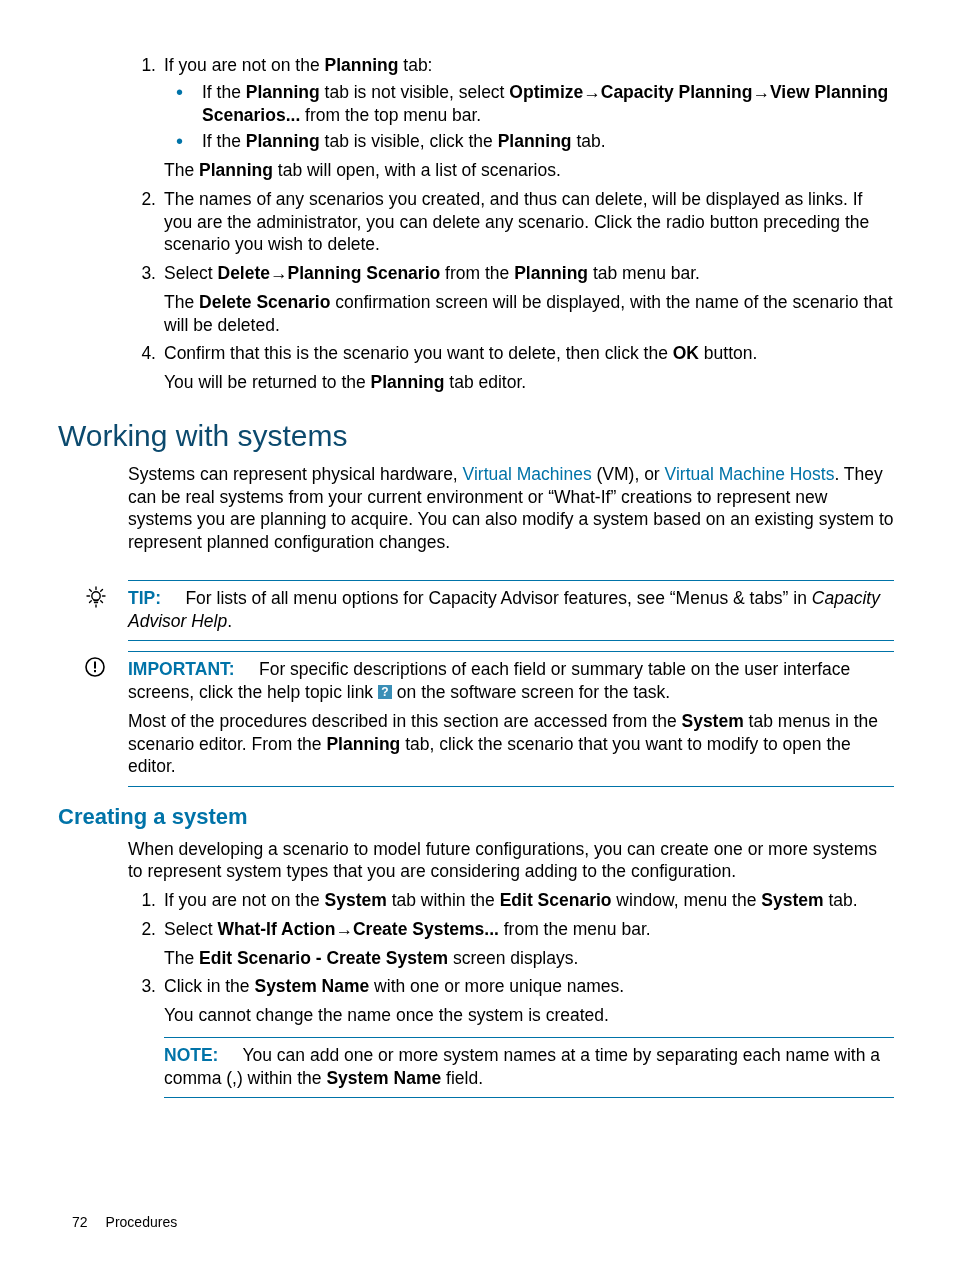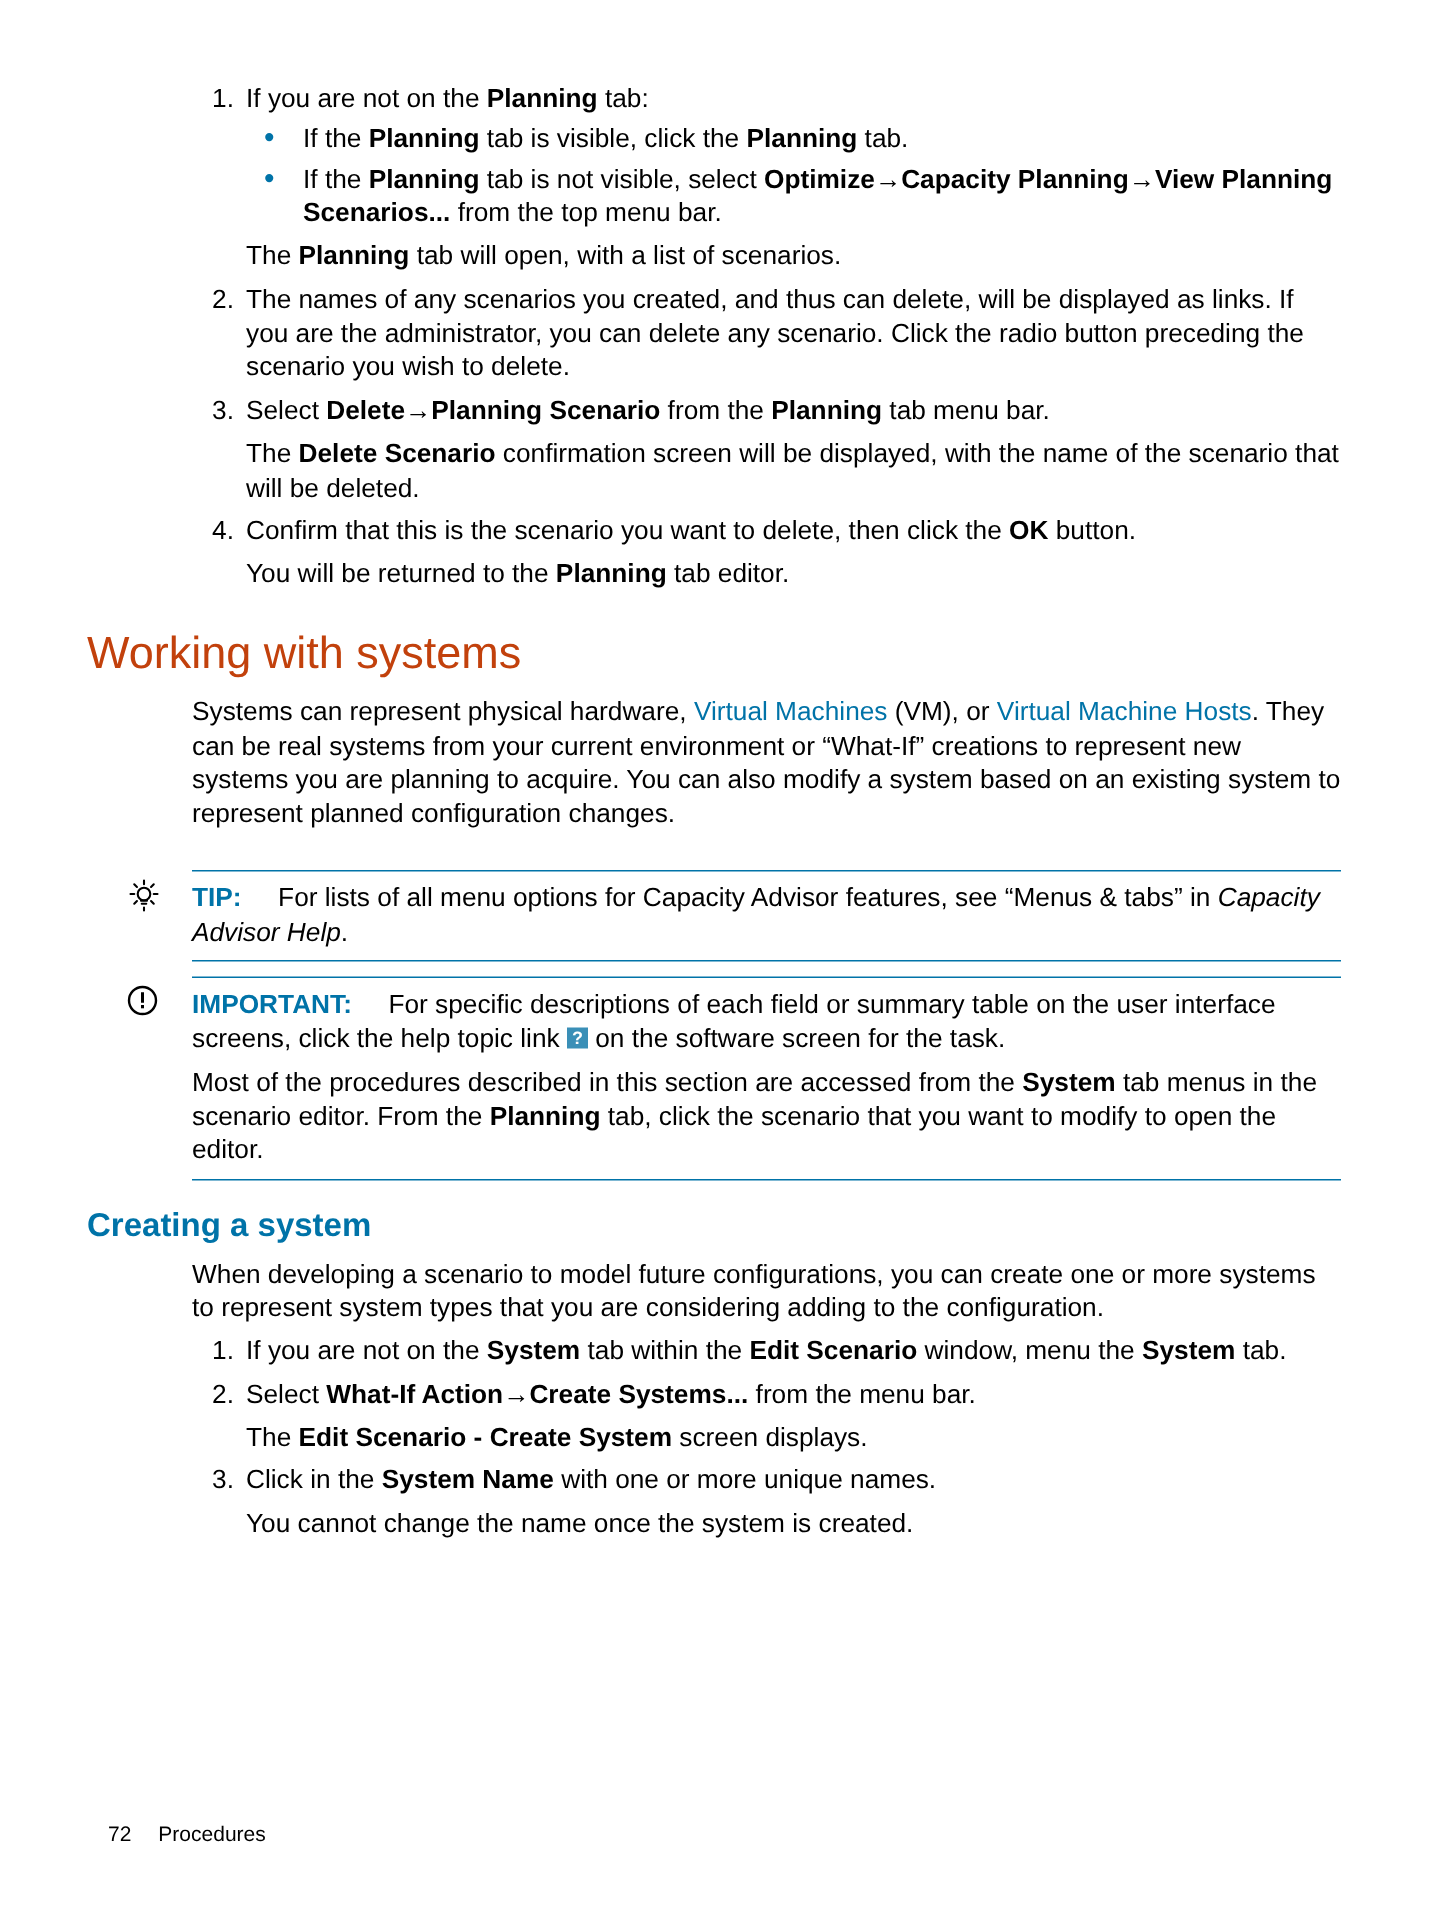--- a/index.html
+++ b/index.html
@@ -17,21 +17,21 @@
     box-sizing: border-box;
     width: 954px;
     min-height: 1271px;
     padding: 54px 60px 40px 72px;
     position: relative;
   }
   .bold { font-weight: 700; }
   .arrow { font-family: Arial, sans-serif; }
   .link { color: #0073a8; }
   .h1 {
-    color: #c2410c;
+    color: #0c4a6e;
     font-size: 30px;
     font-weight: 400;
     margin: 22px 0 8px -14px;
   }
   .h2 {
     color: #0073a8;
     font-size: 22px;
     font-weight: 700;
     margin: 16px 0 6px -14px;
   }
@@ -134,24 +134,24 @@
 <div class="page">
 
   <ol class="steps">
     <li>
       <span class="num">1.</span>
       <span>
         <span>If you are not on the </span><span class="bold">Planning</span><span> tab:</span>
       </span>
       <ul class="bullets">
         <li>
-          <span>If the </span><span class="bold">Planning</span><span> tab is visible, click the </span><span class="bold">Planning</span><span> tab.</span>
+          <span>If the </span><span class="bold">Planning</span><span> tab is not visible, select </span><span class="bold">Optimize</span><span class="arrow">→</span><span class="bold">Capacity Planning</span><span class="arrow">→</span><span class="bold">View Planning Scenarios...</span><span> from the top menu bar.</span>
         </li>
         <li>
-          <span>If the </span><span class="bold">Planning</span><span> tab is not visible, select </span><span class="bold">Optimize</span><span class="arrow">→</span><span class="bold">Capacity Planning</span><span class="arrow">→</span><span class="bold">View Planning Scenarios...</span><span> from the top menu bar.</span>
+          <span>If the </span><span class="bold">Planning</span><span> tab is visible, click the </span><span class="bold">Planning</span><span> tab.</span>
         </li>
       </ul>
       <div class="step-para">
         <span>The </span><span class="bold">Planning</span><span> tab will open, with a list of scenarios.</span>
       </div>
     </li>
 
     <li>
       <span class="num">2.</span>
       <div>The names of any scenarios you created, and thus can delete, will be displayed as links. If you are the administrator, you can delete any scenario. Click the radio button preceding the scenario you wish to delete.</div>
@@ -241,20 +241,27 @@
       </div>
     </li>
 
     <li>
       <span class="num">3.</span>
       <span>
         <span>Click in the </span><span class="bold">System Name</span><span> with one or more unique names.</span>
       </span>
       <div class="step-para">You cannot change the name once the system is created.</div>
 
+      <div class="note-box">
+        <span class="note-label">NOTE:</span>
+        <span>&nbsp;&nbsp;&nbsp;</span>
+        <span>
+          <span>You can add one or more system names at a time by separating each name with a comma (,) within the </span><span class="bold">System Name</span><span> field.</span>
+        </span>
+      </div>
     </li>
   </ol>
 
   <div class="footer">
     <span class="pagenum">72</span><span>Procedures</span>
   </div>
 
 </div>
 
 </body></html>

